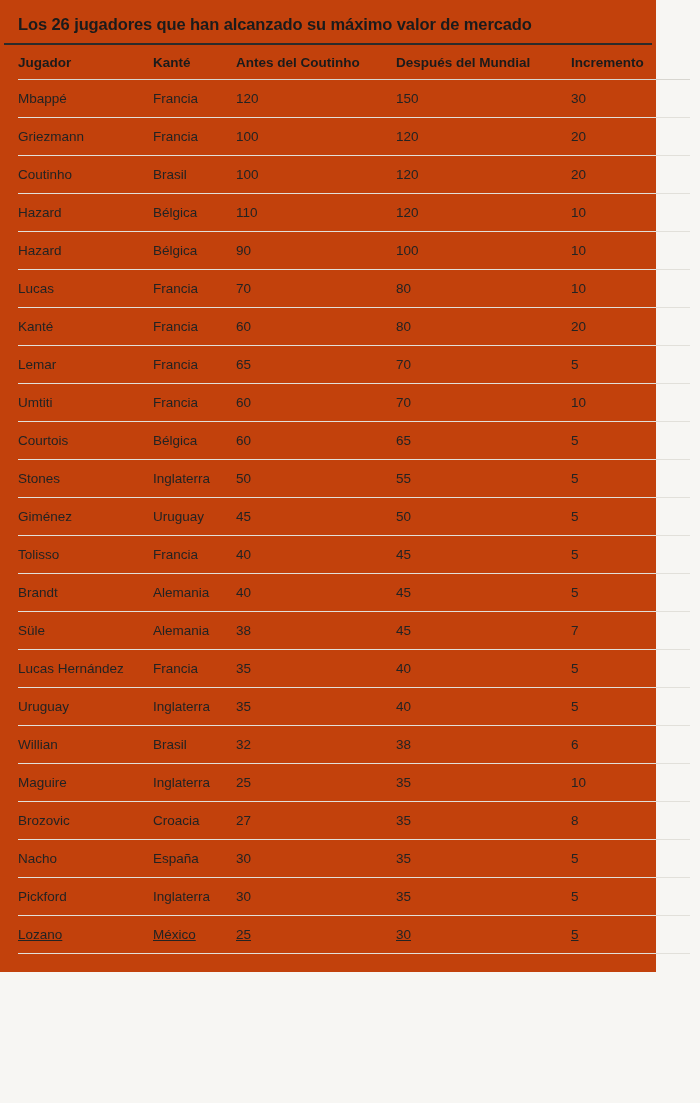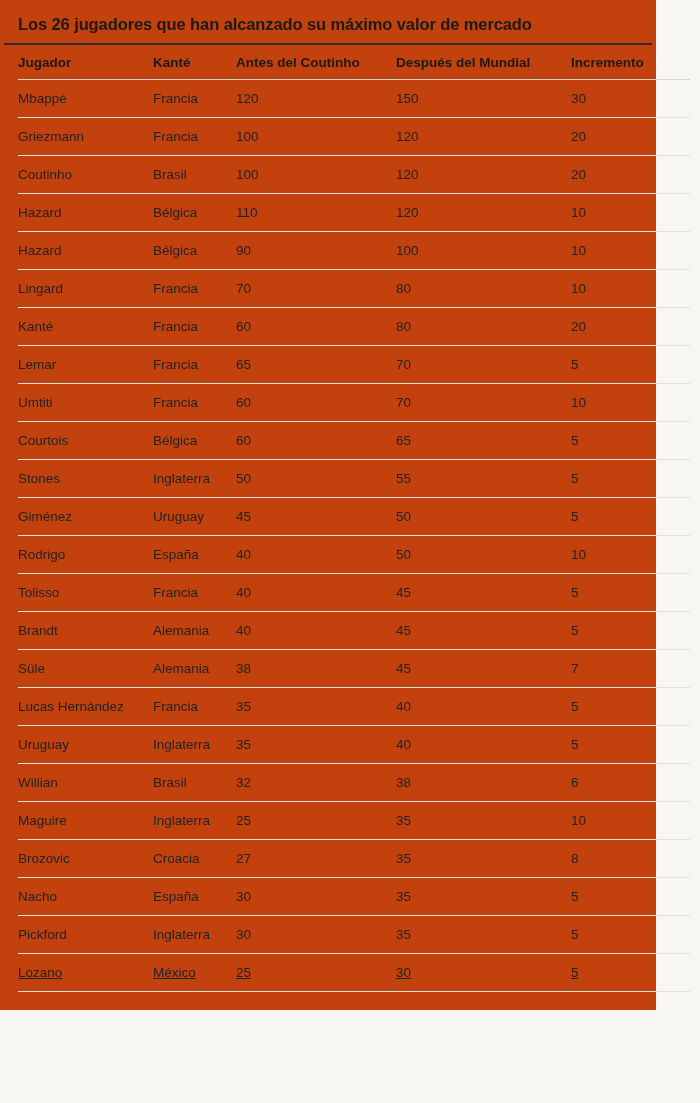--- a/index.html
+++ b/index.html
@@ -127,21 +127,21 @@
           <td>10</td>
         </tr>
         <tr>
           <td>Hazard</td>
           <td>Bélgica</td>
           <td>90</td>
           <td>100</td>
           <td>10</td>
         </tr>
         <tr>
-          <td>Lingard</td>
+          <td>Lucas</td>
           <td>Francia</td>
           <td>70</td>
           <td>80</td>
           <td>10</td>
         </tr>
         <tr>
           <td>Kanté</td>
           <td>Francia</td>
           <td>60</td>
           <td>80</td>
@@ -174,27 +174,20 @@
           <td>50</td>
           <td>55</td>
           <td>5</td>
         </tr>
         <tr>
           <td>Giménez</td>
           <td>Uruguay</td>
           <td>45</td>
           <td>50</td>
           <td>5</td>
-        </tr>
-        <tr>
-          <td>Rodrigo</td>
-          <td>España</td>
-          <td>40</td>
-          <td>50</td>
-          <td>10</td>
         </tr>
         <tr>
           <td>Tolisso</td>
           <td>Francia</td>
           <td>40</td>
           <td>45</td>
           <td>5</td>
         </tr>
         <tr>
           <td>Brandt</td>

